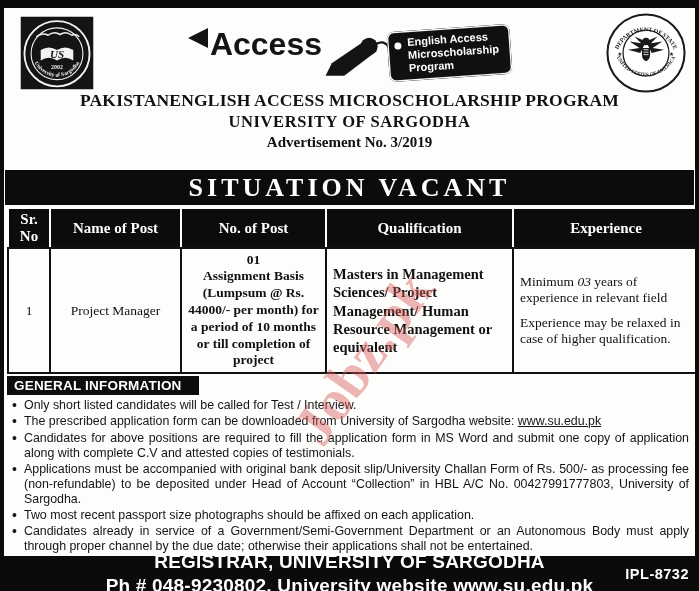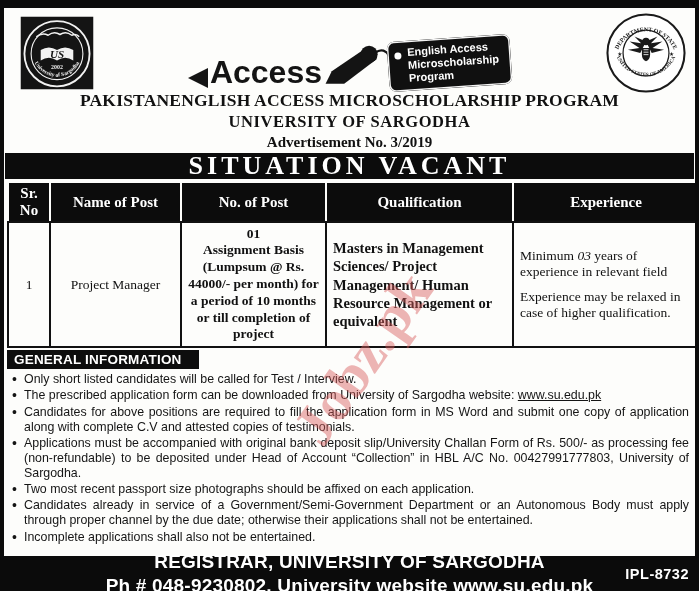--- a/index.html
+++ b/index.html
@@ -16,21 +16,21 @@
     position:absolute;top:8px;left:4px;right:4px;bottom:35px;
     background:#fdfdfb;
     overflow:hidden;
   }
   
   .masthead{
     display:flex;justify-content:space-between;align-items:flex-start;
     height:80px;padding:4px 8px 0 16px;
   }
   .uni-logo{width:74px;height:74px;margin-top:4px;}
-  .access-wrap{display:flex;align-items:flex-end;margin-top:24px;}
+  .access-wrap{display:flex;align-items:flex-start;margin-top:16px;}
   .access-tri{
     width:0;height:0;margin-right:2px;
     border-top:10px solid transparent;border-bottom:10px solid transparent;
     border-right:20px solid #141414;
   }
   .access-word{
     font-family:"Liberation Sans", sans-serif;
     font-weight:bold;font-size:32px;letter-spacing:0px;color:#141414;
     line-height:1;
   }
@@ -60,21 +60,21 @@
   .title2{
     font-family:"Liberation Serif", serif;font-weight:bold;
     font-size:16.5px;margin-top:1px;letter-spacing:.6px;
   }
   .advno{
     font-family:"Liberation Serif", serif;font-weight:bold;
     font-size:15px;margin-top:2px;
   }
   
   .banner{
-    margin:2px 1px 0 1px;height:26px;background:#0c0c0c;
+    margin:19px 1px 0 1px;height:35px;background:#0c0c0c;
     display:flex;align-items:center;justify-content:center;
   }
   .banner span{
     color:#fff;font-family:"Liberation Serif", serif;font-weight:bold;
     font-size:26px;letter-spacing:4px;line-height:1;
   }
   
   table.vac{
     border-collapse:collapse;table-layout:fixed;
     width:691px;margin:2px 3px 0 3px;

